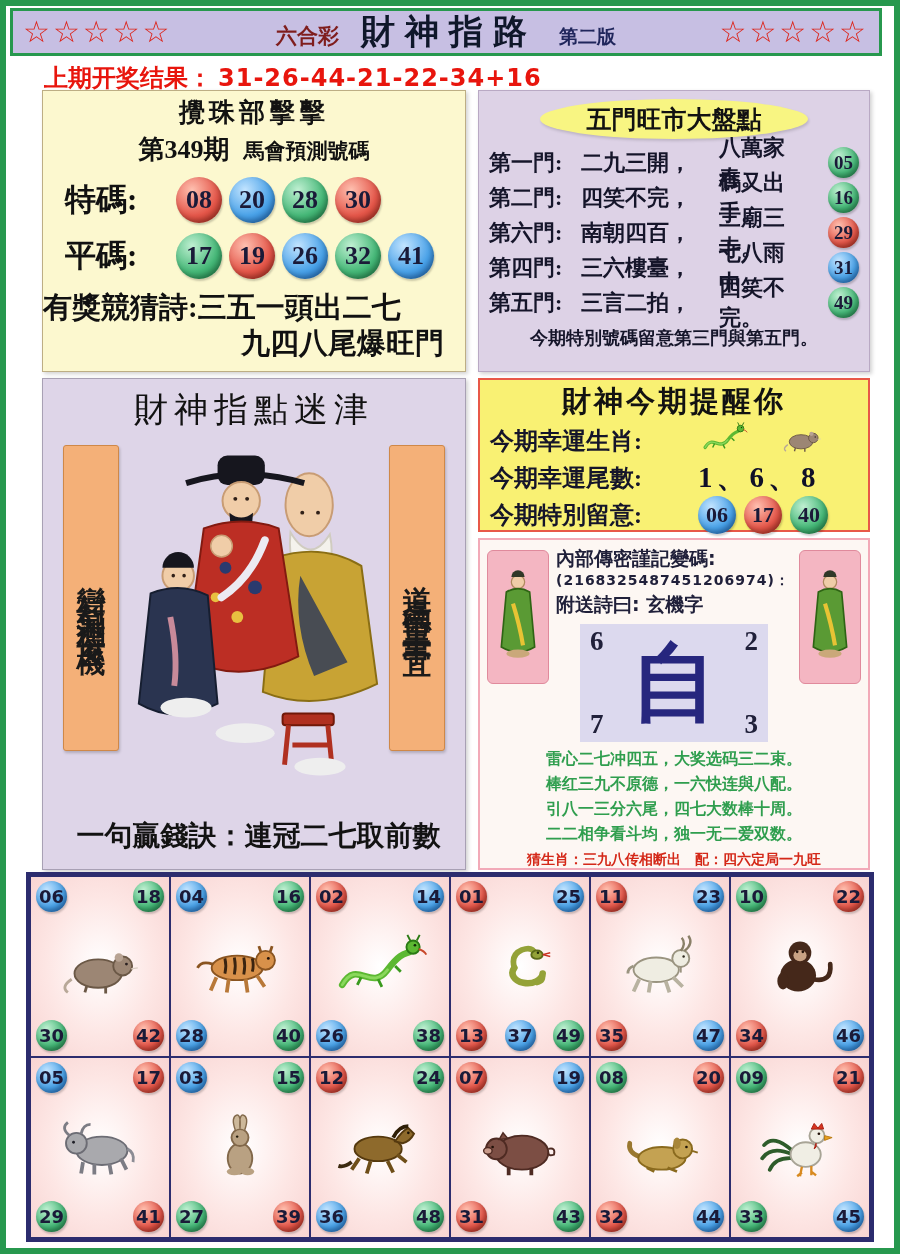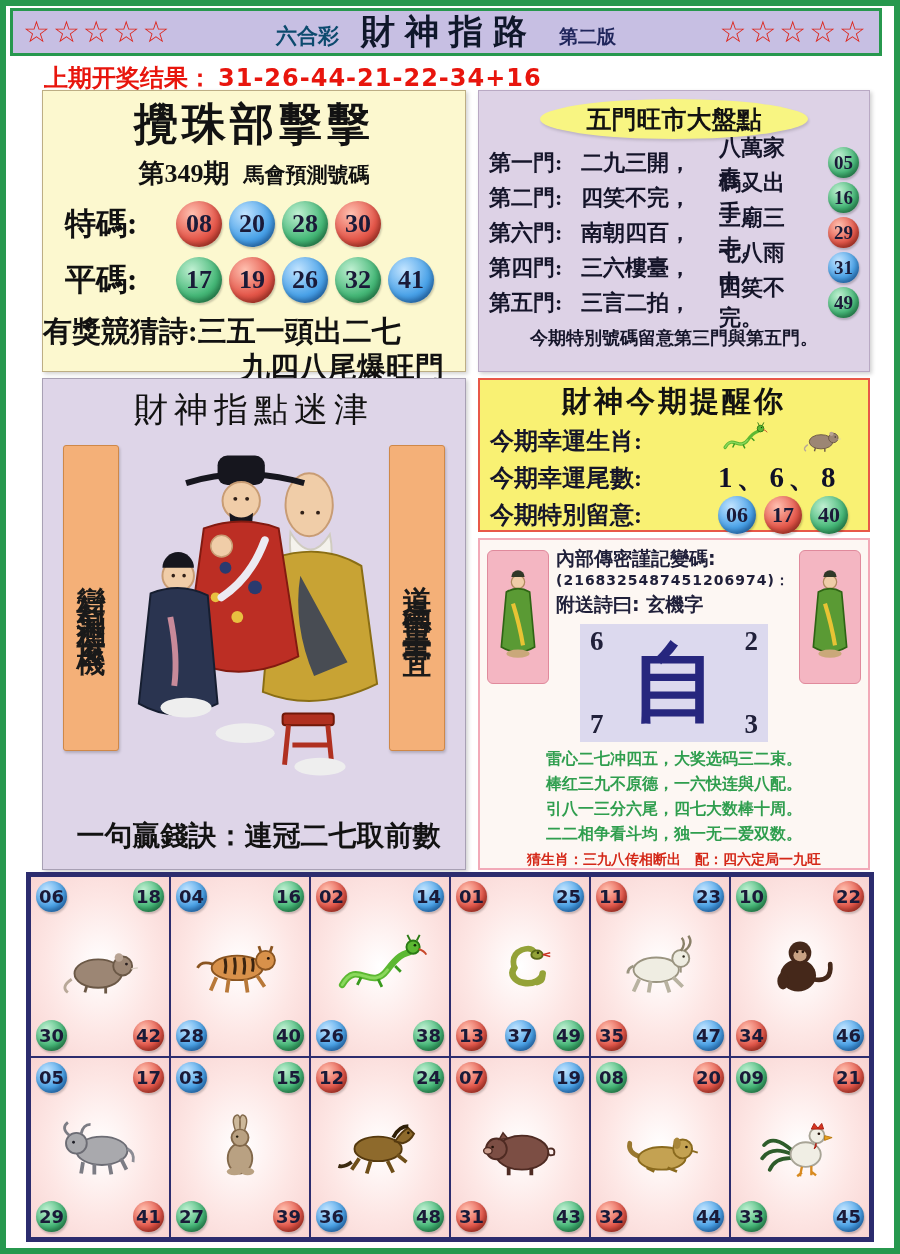--- a/index.html
+++ b/index.html
@@ -7,21 +7,21 @@
         border:6px solid #27984e;box-sizing:border-box;overflow:hidden;
         font-family:"DejaVu Sans",sans-serif;}
   .serif{font-family:"Liberation Serif","DejaVu Serif",serif;}
 
   
   .header{position:absolute;left:4px;top:2px;width:872px;height:48px;box-sizing:border-box;
           background:#c7bfe3;border:3px solid #27984e;display:flex;align-items:center;
           justify-content:space-between;padding:0 10px;}
   .stars{color:#dd241a;font-size:30px;font-weight:bold;letter-spacing:3px;line-height:1;}
   .title-group{display:flex;align-items:baseline;gap:22px;}
-  .lottery{font-size:21px;font-weight:800;color:#0c4a6e;}
+  .lottery{font-size:21px;font-weight:800;color:#7f1d1d;}
   .main-title{font-size:34px;font-weight:800;color:#0f172a;letter-spacing:10px;}
   .edition{font-size:19px;font-weight:800;color:#20265c;}
 
   
   .result-line{position:absolute;left:38px;top:56px;font-size:24px;font-weight:800;color:#e8150d;}
   .result-line .nums{margin-left:6px;letter-spacing:1px;}
 
   
   .panel{position:absolute;box-sizing:border-box;}
 
@@ -33,21 +33,21 @@
   .ball.blue{background:radial-gradient(circle at 35% 28%,#c2e4ff,#4aa2e8 58%,#1460b8);}
   .ball.green{background:radial-gradient(circle at 35% 28%,#c0f0d2,#46b878 58%,#177a40);}
   .ball.lg{width:46px;height:46px;font-size:26px;}
   .ball.md{width:38px;height:38px;font-size:22px;}
   .ball.sm{width:31px;height:31px;font-size:19px;}
   .ball.gm{width:31px;height:31px;font-size:18px;}
 
   
   .panelA{left:36px;top:84px;width:424px;height:282px;background:#fcf8cf;
           border:1px solid #bdae84;box-shadow:2px 2px 4px rgba(0,0,0,.18);padding:4px 0 0;}
-  .panelA .ptitle{text-align:center;font-size:44px;font-weight:800;color:#121212;letter-spacing:4px;}
+  .panelA .ptitle{text-align:center;font-size:26px;font-weight:800;color:#121212;letter-spacing:4px;}
   .panelA .issue-row{display:flex;justify-content:center;align-items:baseline;gap:14px;margin-top:2px;}
   .panelA .issue{font-size:26px;font-weight:800;color:#111;}
   .panelA .issue-sub{font-size:21px;font-weight:800;color:#111;}
   .ball-line{display:flex;align-items:center;gap:7px;padding-left:22px;margin-top:10px;}
   .ball-line .blabel{font-size:31px;font-weight:800;color:#111;width:104px;}
   .panelA .poem{margin-top:10px;font-size:29px;font-weight:800;color:#111;line-height:1.25;}
   .panelA .poem .l2{padding-left:198px;}
 
   
   .panelC{left:472px;top:84px;width:392px;height:282px;background:#ddd2e6;
@@ -58,21 +58,21 @@
   .door-row{display:flex;align-items:center;height:35px;font-weight:800;color:#15152a;}
   .door-row .door-label{width:92px;font-size:22px;}
   .door-row .door-p1{width:138px;font-size:22px;}
   .door-row .door-p2{flex:1;font-size:22px;}
   .panelC .pfooter{margin-top:6px;text-align:center;font-size:18px;font-weight:800;color:#15152a;}
 
   
   .panelD{left:472px;top:372px;width:392px;height:154px;background:#f9f173;
           border:2px solid #e85848;padding:2px 10px 0;}
   .panelD .ptitle{text-align:center;font-size:29px;font-weight:800;color:#121212;letter-spacing:3px;}
-  .panelD .drow{display:flex;align-items:center;height:37px;font-size:24px;font-weight:800;color:#15152a;gap:20px;}
+  .panelD .drow{display:flex;align-items:center;height:37px;font-size:24px;font-weight:800;color:#15152a;}
   .panelD .dlabel{width:208px;}
   .panelD .tailnums{font-size:29px;font-weight:800;color:#101028;letter-spacing:4px;}
   .lucky-icons{display:flex;gap:26px;align-items:center;}
   .lucky-icon svg{width:52px;height:34px;}
   .panelD .ball-set{display:flex;gap:8px;}
 
   
   .panelE{left:472px;top:532px;width:392px;height:332px;background:#fdf7f3;
           border:2px solid #f2aab8;}
   .deity-card{position:absolute;top:10px;width:60px;height:132px;background:#f4b6c2;

